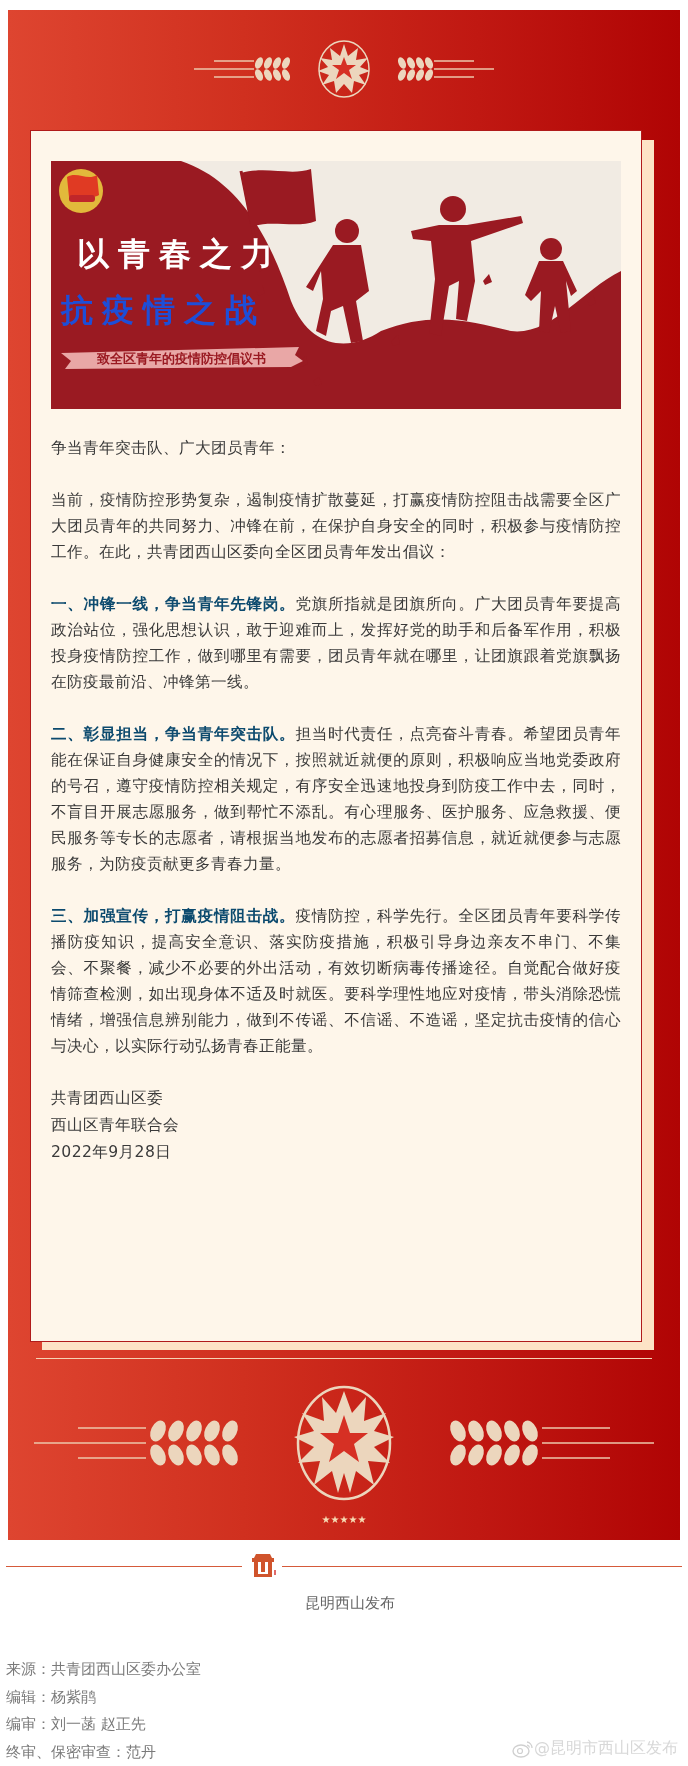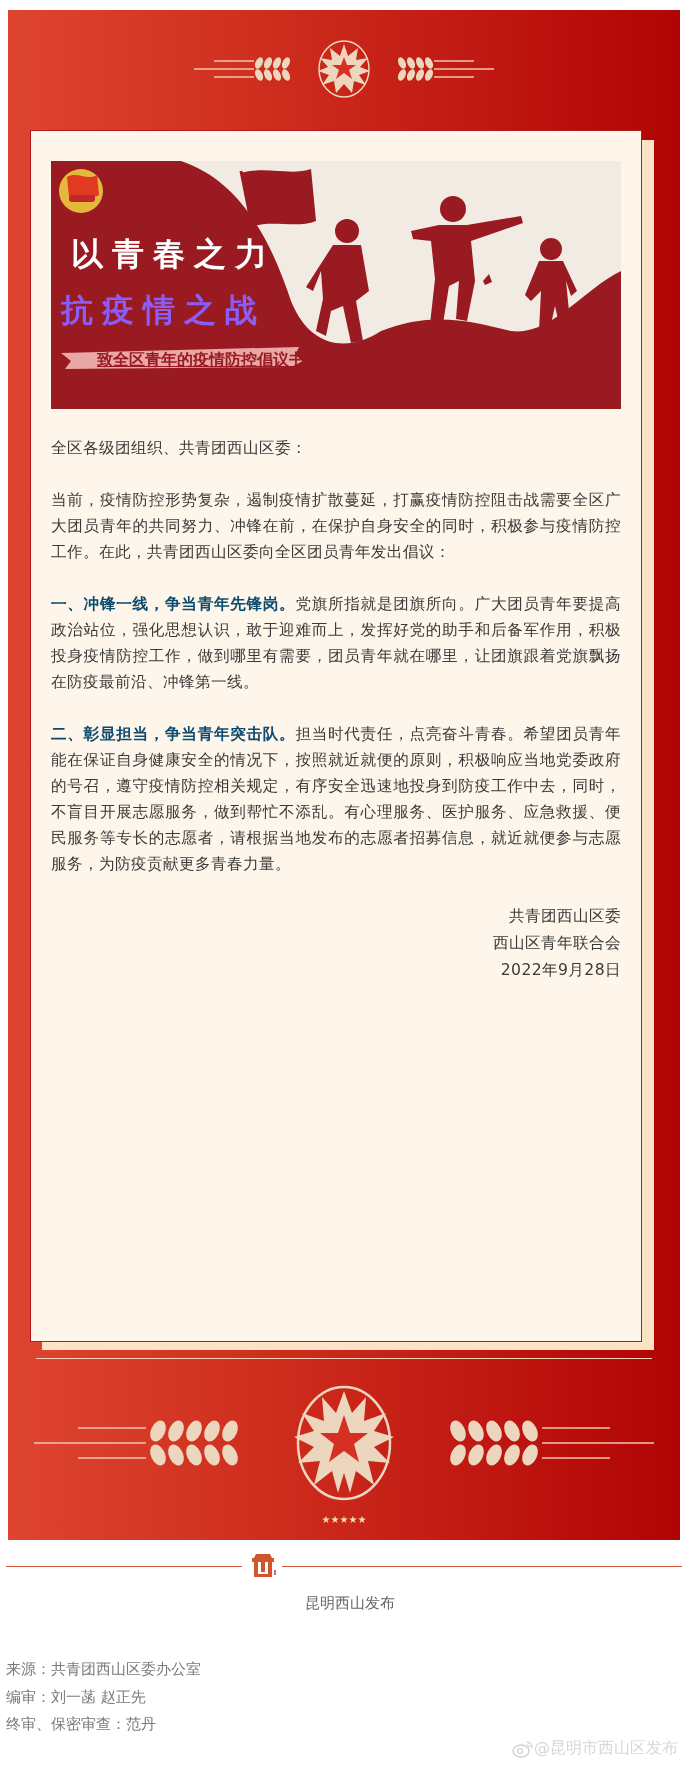--- a/index.html
+++ b/index.html
@@ -31,21 +31,21 @@
     position: absolute; left: 20px; top: 30px; width: 570px; height: 248px;
     background: #f1ebe3; overflow: hidden;
   }
 
   .content {
     position: absolute; left: 20px; top: 304px; width: 570px;
     font-size: 15.6px; line-height: 26px; color: #3a3a3a; letter-spacing: 0.4px;
   }
   .content p { margin-bottom: 26px; text-align: justify; }
   .content b { font-weight: bold; color: #0c4a6e; }
-  .sign { text-align: right; margin-top: 10px; }
+  .sign { text-align: left; margin-top: 10px; }
   .sign div { line-height: 27px; }
 
   .bottom-emblem { position: absolute; left: 0; right: 0; top: 1375px; height: 120px; display: flex; justify-content: center; }
   .stars { position: absolute; left: 0; right: 0; top: 1504px; text-align: center; color: #f7dcb4; font-size: 10px; letter-spacing: 0px; }
 
   .brand { position: absolute; left: 0; top: 1548px; width: 688px; height: 60px; }
   .brand .line-l { position: absolute; left: 6px; top: 18px; width: 236px; height: 1px; background: #d55a3a; }
   .brand .line-r { position: absolute; left: 282px; top: 18px; width: 400px; height: 1px; background: #d55a3a; }
   .brand .name { position: absolute; left: 0; right: 0; top: 46px; text-align: center; font-size: 15px; color: #666; margin-left: 12px; }
   .brand .icon { position: absolute; left: 248px; top: 2px; width: 30px; height: 30px; }
@@ -123,33 +123,36 @@
 
         <g>
           <circle cx="30" cy="30" r="22" fill="#e2b93b"></circle>
           <path d="M16,16 C26,10 36,20 46,14 L48,34 C38,40 28,30 18,36 Z" fill="#e03a23"></path>
           <rect x="18" y="34" width="26" height="7" rx="3" fill="#c0262a"></rect>
         </g>
 
         <path d="M10,192 L248,186 L244,194 L252,200 L240,206 L14,208 L20,200 Z" fill="#e9a7a6"></path>
 
       </svg>
-      <div style="position:absolute;left:20px;top:72px;font-size:32px;color:#fff;font-family:'DejaVu Serif',serif;font-weight:bold;letter-spacing:9px;">以青春之力</div>
-      <div style="position:absolute;left:10px;top:128px;font-size:32px;color:#8b5cf6;font-family:'DejaVu Serif',serif;font-weight:bold;letter-spacing:9px;">抗疫情之战</div>
-      <div style="position:absolute;left:46px;top:189px;font-size:16px;color:#9a1a22;font-weight:bold;text-decoration:underline;">致全区青年的疫情防控倡议书</div>
+      <div style="position:absolute;left:26px;top:72px;font-size:32px;color:#fff;font-family:'DejaVu Serif',serif;font-weight:bold;letter-spacing:9px;">以青春之力</div>
+      <div style="position:absolute;left:10px;top:128px;font-size:32px;color:#1d4ed8;font-family:'DejaVu Serif',serif;font-weight:bold;letter-spacing:9px;">抗疫情之战</div>
+      <div style="position:absolute;left:46px;top:189px;font-size:13px;color:#9a1a22;font-weight:bold;">致全区青年的疫情防控倡议书</div>
     </div>
 
     <div class="content">
-      <p>全区各级团组织、共青团西山区委：</p>
+      <p>争当青年突击队、广大团员青年：</p>
       <p>当前，疫情防控形势复杂，遏制疫情扩散蔓延，打赢疫情防控阻击战需要全区广大团员青年的共同努力、冲锋在前，在保护自身安全的同时，积极参与疫情防控工作。在此，共青团西山区委向全区团员青年发出倡议：</p>
       <p>
         <b>一、冲锋一线，争当青年先锋岗。</b><span>党旗所指就是团旗所向。广大团员青年要提高政治站位，强化思想认识，敢于迎难而上，发挥好党的助手和后备军作用，积极投身疫情防控工作，做到哪里有需要，团员青年就在哪里，让团旗跟着党旗飘扬在防疫最前沿、冲锋第一线。</span>
       </p>
       <p>
         <b>二、彰显担当，争当青年突击队。</b><span>担当时代责任，点亮奋斗青春。希望团员青年能在保证自身健康安全的情况下，按照就近就便的原则，积极响应当地党委政府的号召，遵守疫情防控相关规定，有序安全迅速地投身到防疫工作中去，同时，不盲目开展志愿服务，做到帮忙不添乱。有心理服务、医护服务、应急救援、便民服务等专长的志愿者，请根据当地发布的志愿者招募信息，就近就便参与志愿服务，为防疫贡献更多青春力量。</span>
+      </p>
+      <p>
+        <b>三、加强宣传，打赢疫情阻击战。</b><span>疫情防控，科学先行。全区团员青年要科学传播防疫知识，提高安全意识、落实防疫措施，积极引导身边亲友不串门、不集会、不聚餐，减少不必要的外出活动，有效切断病毒传播途径。自觉配合做好疫情筛查检测，如出现身体不适及时就医。要科学理性地应对疫情，带头消除恐慌情绪，增强信息辨别能力，做到不传谣、不信谣、不造谣，坚定抗击疫情的信心与决心，以实际行动弘扬青春正能量。</span>
       </p>
       <div class="sign">
         <div>共青团西山区委</div>
         <div>西山区青年联合会</div>
         <div>2022年9月28日</div>
       </div>
     </div>
   </div>
   <div class="card-rule"></div>
 
@@ -203,20 +206,21 @@
     <rect x="13" y="12" width="4" height="10" fill="#d0542c"></rect>
     <rect x="6" y="24" width="18" height="3" fill="#d0542c"></rect>
     <rect x="26" y="20" width="2" height="5" fill="#e06a6a"></rect>
   </svg>
   <div class="line-r"></div>
   <div class="name">昆明西山发布</div>
 </div>
 
 <div class="credits">
   <div>来源：共青团西山区委办公室</div>
+  <div>编辑：杨紫鹃</div>
   <div>编审：刘一菡 赵正先</div>
   <div>终审、保密审查：范丹</div>
 </div>
 
 <div class="watermark">
   <svg width="22" height="18" viewBox="0 0 22 18">
     <ellipse cx="9" cy="11" rx="8" ry="6" fill="none" stroke="#d0d0d0" stroke-width="1.4"></ellipse>
     <circle cx="8" cy="11" r="2.5" fill="none" stroke="#d0d0d0" stroke-width="1.2"></circle>
     <path d="M15,2 A6,6 0 0 1 20,8" fill="none" stroke="#d0d0d0" stroke-width="1.3"></path>
     <path d="M15,5 A3,3 0 0 1 17.5,7.5" fill="none" stroke="#d0d0d0" stroke-width="1.2"></path>

